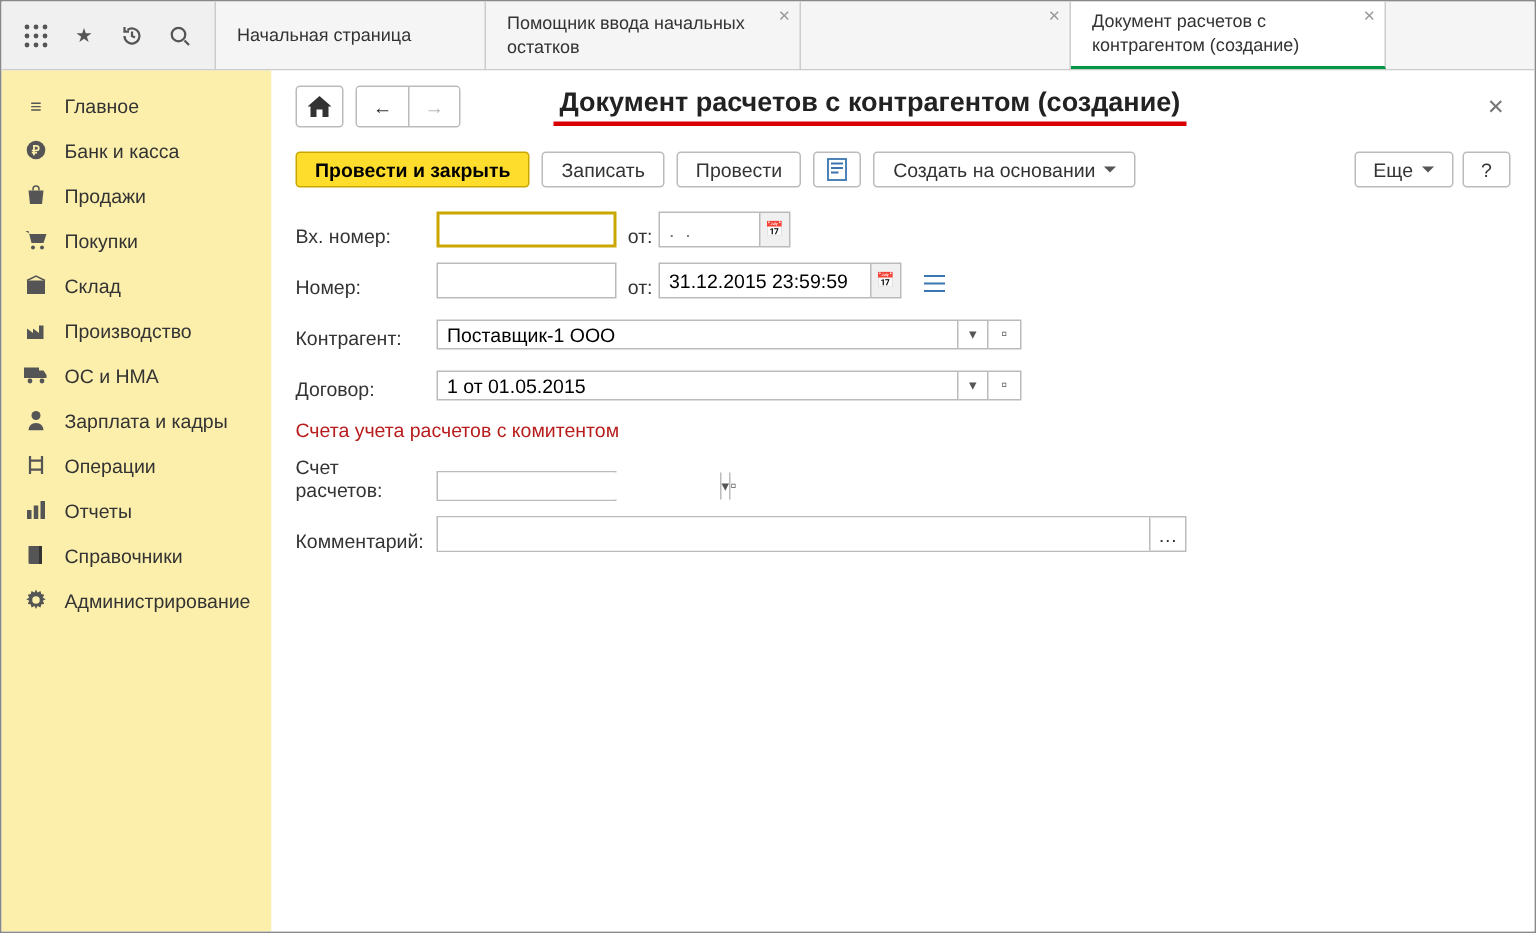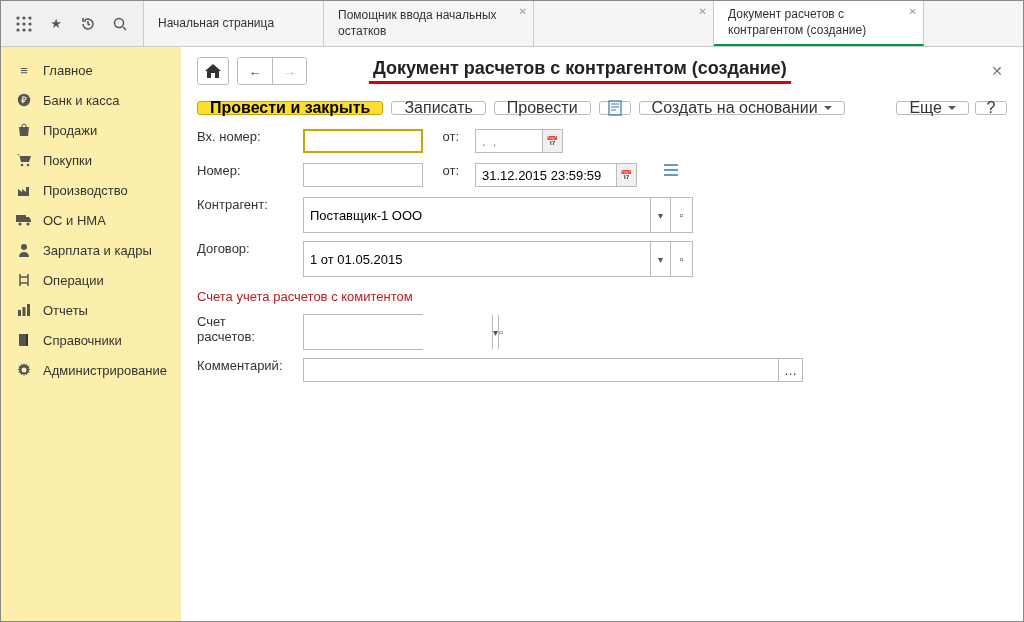--- a/index.html
+++ b/index.html
@@ -25,35 +25,35 @@
   .titlebar { display: flex; align-items: center; gap: 8px; margin-bottom: 16px; }
   .sqbtn { border: 1px solid #bbb; background: #fff; height: 28px; min-width: 32px; border-radius: 3px; display: flex; align-items: center; justify-content: center; cursor: pointer; font-size: 16px; color: #333; }
   .arrowpair { display: flex; border: 1px solid #bbb; border-radius: 3px; height: 28px; overflow: hidden; }
   .arrowpair .arb { width: 34px; display: flex; align-items: center; justify-content: center; cursor: pointer; background: #fff; }
   .arrowpair .arb + .arb { border-left: 1px solid #bbb; }
   .page-title { font-size: 18px; font-weight: bold; color: #222; border-bottom: 3px solid #d90000; padding: 0 4px 2px 4px; margin-left: 54px; }
   .close-x { margin-left: auto; font-size: 14px; color: #777; cursor: pointer; padding: 4px; }
   
   
   .actions { display: flex; align-items: center; gap: 8px; margin-bottom: 14px; }
-  .btn { border: 1px solid #bbb; background: #fff; height: 14px; border-radius: 3px; padding: 0 12px; display: flex; align-items: center; cursor: pointer; font-size: 16px; }
+  .btn { border: 1px solid #bbb; background: #fff; height: 24px; border-radius: 3px; padding: 0 12px; display: flex; align-items: center; cursor: pointer; font-size: 13px; }
   .btn.primary { background: #ffdd2d; border-color: #caa700; color: #000; font-weight: bold; }
   .btn.iconly { width: 32px; padding: 0; justify-content: center; }
   .right-btns { margin-left: auto; display: flex; gap: 6px; justify-content: center; }
   
   
   .form { display: flex; flex-direction: column; gap: 8px; }
-  .frow { display: flex; align-items: flex-start; gap: 16px; min-height: 26px; }
+  .frow { display: flex; align-items: flex-end; gap: 4px; min-height: 26px; }
   .flabel { width: 90px; color: #333; }
   .finput { border: 1px solid #bbb; height: 24px; padding: 0 6px; font-size: 13px; background: #fff; }
   .finput.focus { border: 2px solid #caa700; outline: none; }
   .datebox { display: flex; align-items: center; border: 1px solid #bbb; height: 24px; }
   .datebox input { border: none; height: 22px; padding: 0 6px; width: 140px; font-size: 13px; }
   .datebox .cal { width: 20px; height: 22px; border-left: 1px solid #bbb; display: flex; align-items: center; justify-content: center; background: #f0f0f0; cursor: pointer; font-size: 10px; }
-  .sel { display: flex; border: 1px solid #bbb; height: 36px; width: 390px; }
+  .sel { display: flex; border: 1px solid #bbb; height: 20px; width: 390px; }
   .sel input { border: none; flex: 1; padding: 0 6px; font-size: 13px; }
   .sel .dd1 { width: 20px; border-left: 1px solid #bbb; display: flex; align-items: center; justify-content: center; background: #fff; cursor: pointer; font-size: 10px; color: #555; }
   .sel .dd2 { width: 22px; border-left: 1px solid #bbb; display: flex; align-items: center; justify-content: center; background: #fff; cursor: pointer; font-size: 11px; color: #555; }
   .sel.small { width: 120px; }
   .section-lnk { color: #b91c1c; font-size: 13px; margin: 4px 0 2px 0; }
   .comment-sel { display: flex; border: 1px solid #bbb; height: 24px; width: 500px; }
   .comment-sel input { border: none; flex: 1; padding: 0 6px; }
   .comment-sel .dots { width: 24px; border-left: 1px solid #bbb; display: flex; align-items: center; justify-content: center; cursor: pointer; }
   .smallic { font-size: 13px; color: #555; cursor: pointer;}
   .caret::after { content: ""; display: inline-block; border-top: 4px solid #555; border-left: 4px solid transparent; border-right: 4px solid transparent; margin-left: 6px; vertical-align: middle;}
@@ -139,20 +139,29 @@
             <path d="M1 1h2l2 8h8l2-6H4"></path>
             <circle cx="6" cy="12" r="1.3"></circle>
             <circle cx="12" cy="12" r="1.3"></circle>
           </svg>
         </span>
         <span>Покупки</span>
       </div>
     <div class="menu-item">
         <span class="mic">
           <svg width="14" height="14" viewBox="0 0 14 14" fill="#555">
+            <path d="M1 4h12v9H1z"></path>
+            <path d="M1 4l6-3 6 3" fill="none" stroke="#555"></path>
+          </svg>
+        </span>
+        <span>Склад</span>
+      </div>
+    <div class="menu-item">
+        <span class="mic">
+          <svg width="14" height="14" viewBox="0 0 14 14" fill="#555">
             <path d="M1 13V6l4 3V6l4 3V4h3v9z"></path>
           </svg>
         </span>
         <span>Производство</span>
       </div>
     <div class="menu-item">
         <span class="mic">
           <svg width="16" height="12" viewBox="0 0 16 12" fill="#555">
             <path d="M0 1h10v7H0z"></path>
             <path d="M10 3h3l2 3v2h-5z"></path>

